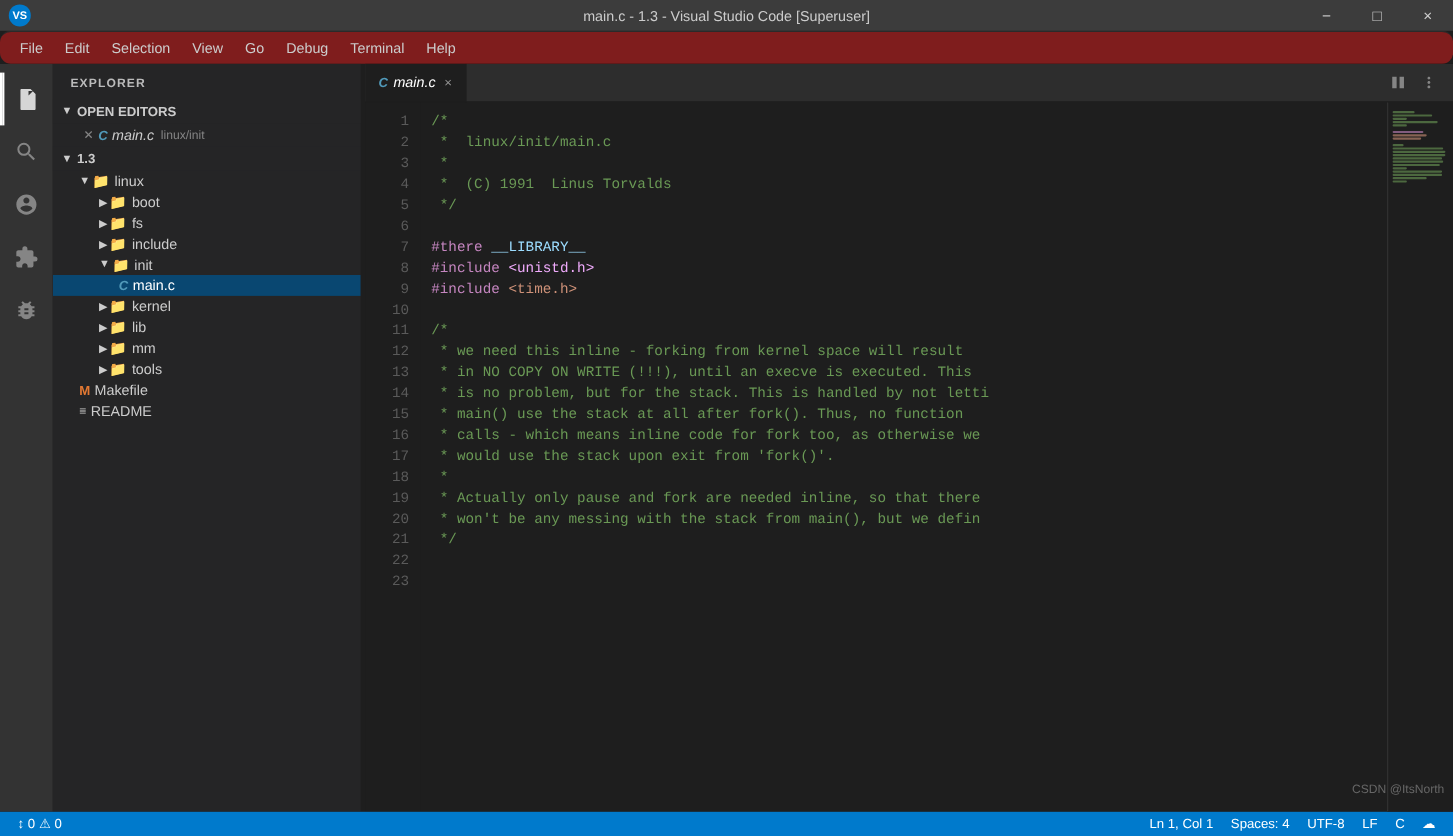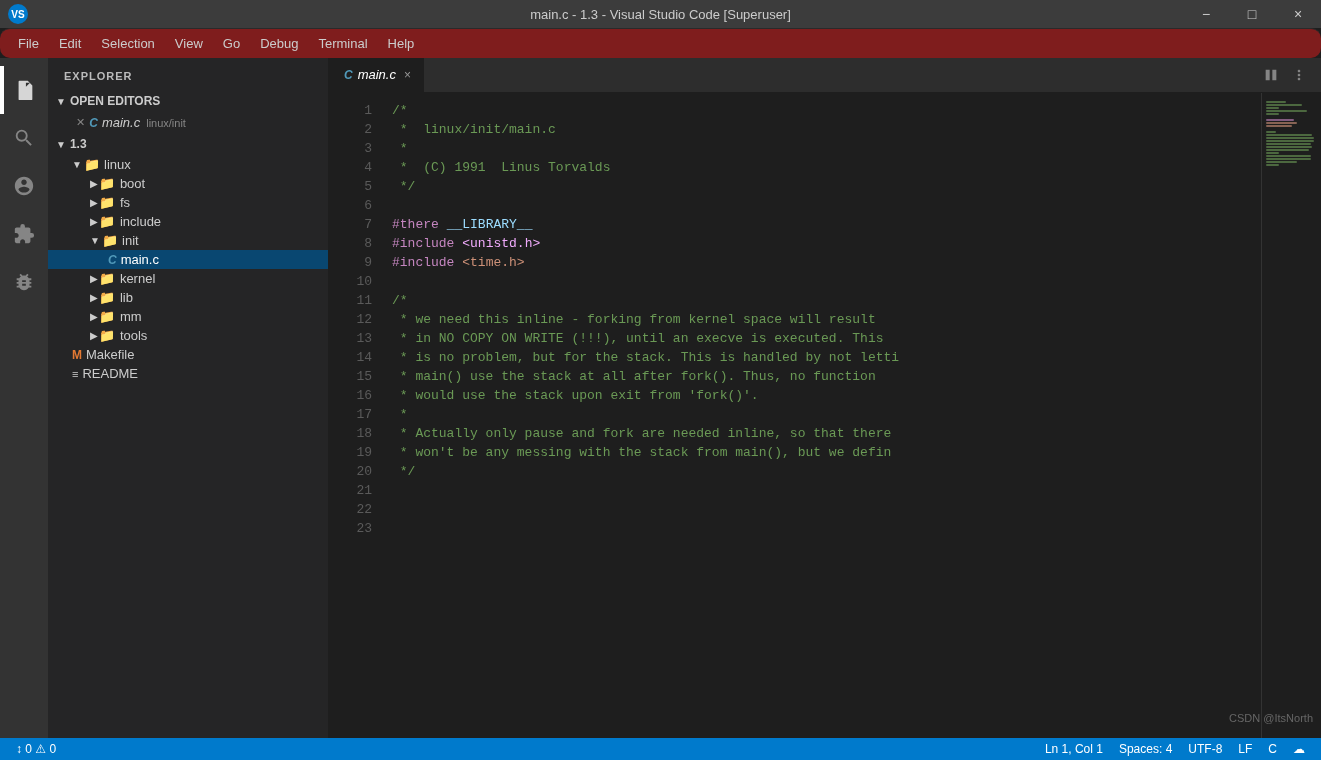--- a/index.html
+++ b/index.html
@@ -565,20 +565,21 @@
         <div class="code-line">&nbsp;</div>
         <div class="code-line"><span class="cm-define">#there</span> <span style="color:#9cdcfe">__LIBRARY__</span></div>
         <div class="code-line"><span class="cm-define">#include</span> <span style="color:#f0abfc">&lt;unistd.h&gt;</span></div>
         <div class="code-line"><span class="cm-define">#include</span> <span style="color:#ce9178">&lt;time.h&gt;</span></div>
         <div class="code-line">&nbsp;</div>
         <div class="code-line cm-comment">/*</div>
         <div class="code-line cm-comment"> * we need this inline - forking from kernel space will result</div>
         <div class="code-line cm-comment"> * in NO COPY ON WRITE (!!!), until an execve is executed. This</div>
         <div class="code-line cm-comment"> * is no problem, but for the stack. This is handled by not letti</div>
         <div class="code-line cm-comment"> * main() use the stack at all after fork(). Thus, no function</div>
+        <div class="code-line cm-comment"> * calls - which means inline code for fork too, as otherwise we</div>
         <div class="code-line cm-comment"> * would use the stack upon exit from 'fork()'.</div>
         <div class="code-line cm-comment"> *</div>
         <div class="code-line cm-comment"> * Actually only pause and fork are needed inline, so that there</div>
         <div class="code-line cm-comment"> * won't be any messing with the stack from main(), but we defin</div>
         <div class="code-line cm-comment"> */</div>
         <div class="code-line">&nbsp;</div>
       </div>
 
       <div id="minimap">
         <div class="minimap-lines">

